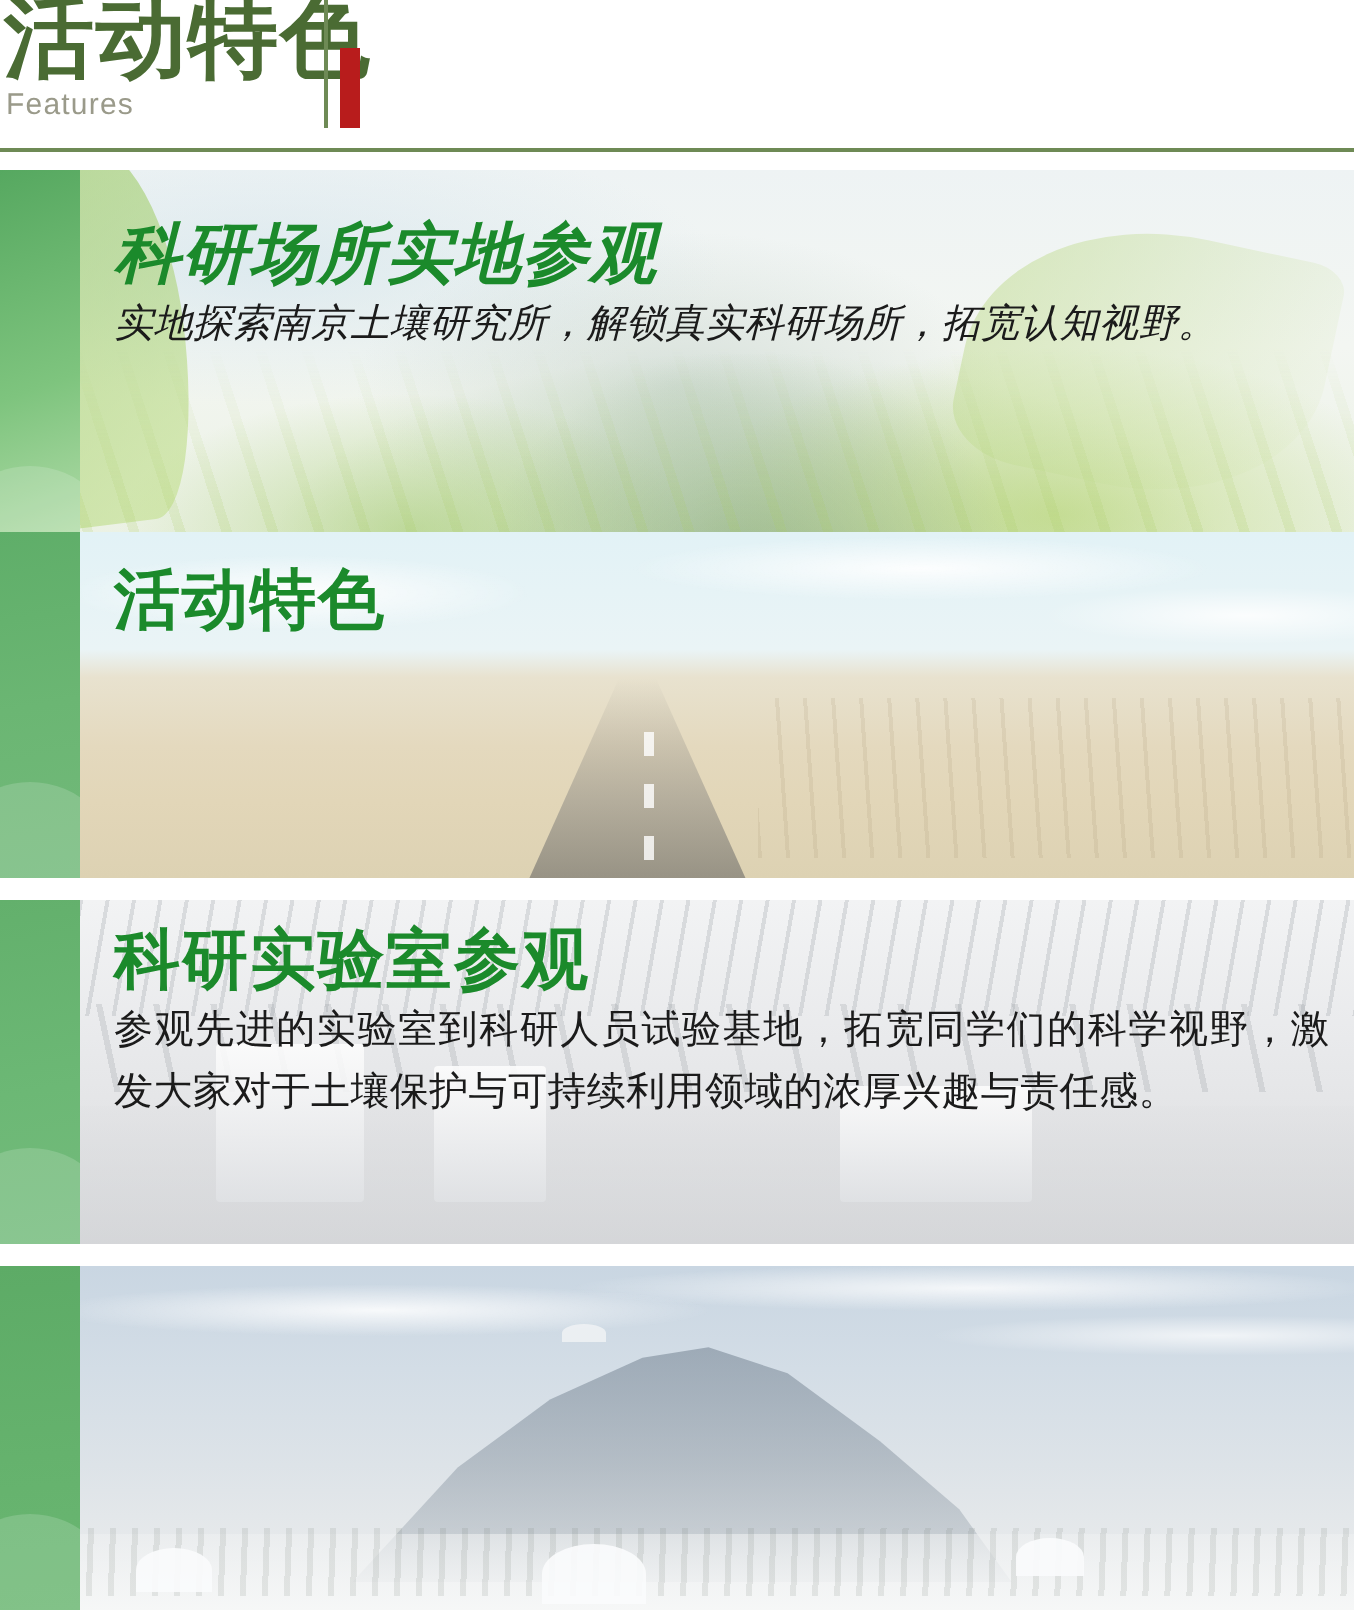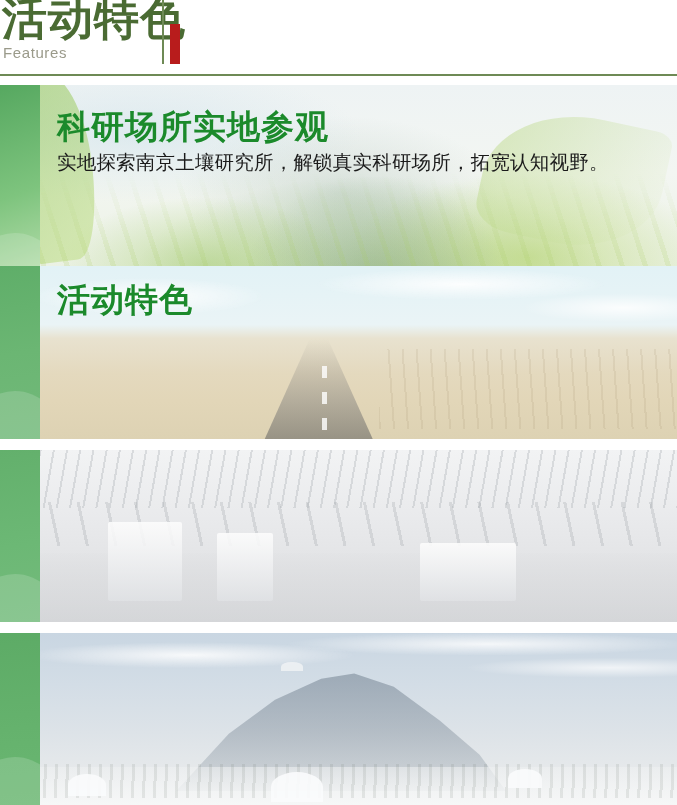--- a/index.html
+++ b/index.html
@@ -95,21 +95,21 @@
   }
   .sec-desc {
     font-size:19.5px;
     color:#1b1b1b;
     line-height:31px;
     letter-spacing:0.2px;
     text-align:justify;
   }
 
   
-  #section-1 { top:85px;  height:196px; }
+  #section-1 { top:85px;  height:196px;font-style:italic; }
   #section-2 { top:266px; height:173px; }
   #section-3 { top:450px; height:172px; }
   #section-4 { top:633px; height:172px; }
 
   #section-1 .sec-content { top:22px; }
   #section-2 .sec-content { top:14px; }
   #section-3 .sec-content { top:10px; }
   #section-4 .sec-content { top:28px; }
 
   
@@ -307,20 +307,24 @@
     <div class="sec-bg" id="s3-bg">
       <div class="roof"></div>
       <div class="beams"></div>
       <div class="floor"></div>
       <div class="cab1"></div>
       <div class="cab2"></div>
       <div class="cab3"></div>
     </div>
     <div class="sec-bar">
       <div class="blob"></div>
+    </div>
+    <div class="sec-content">
+      <div class="sec-title">科研实验室参观</div>
+      <div class="sec-desc">参观先进的实验室到科研人员试验基地，拓宽同学们的科学视野，激发大家对于土壤保护与可持续利用领域的浓厚兴趣与责任感。</div>
     </div>
   </div>
 
   <div class="section" id="section-4">
     <div class="sec-bg" id="s4-bg">
       <div class="sky-streaks"></div>
       <div class="mountain"></div>
       <div class="peak-dot"></div>
       <div class="ground"></div>
       <div class="trees"></div>

